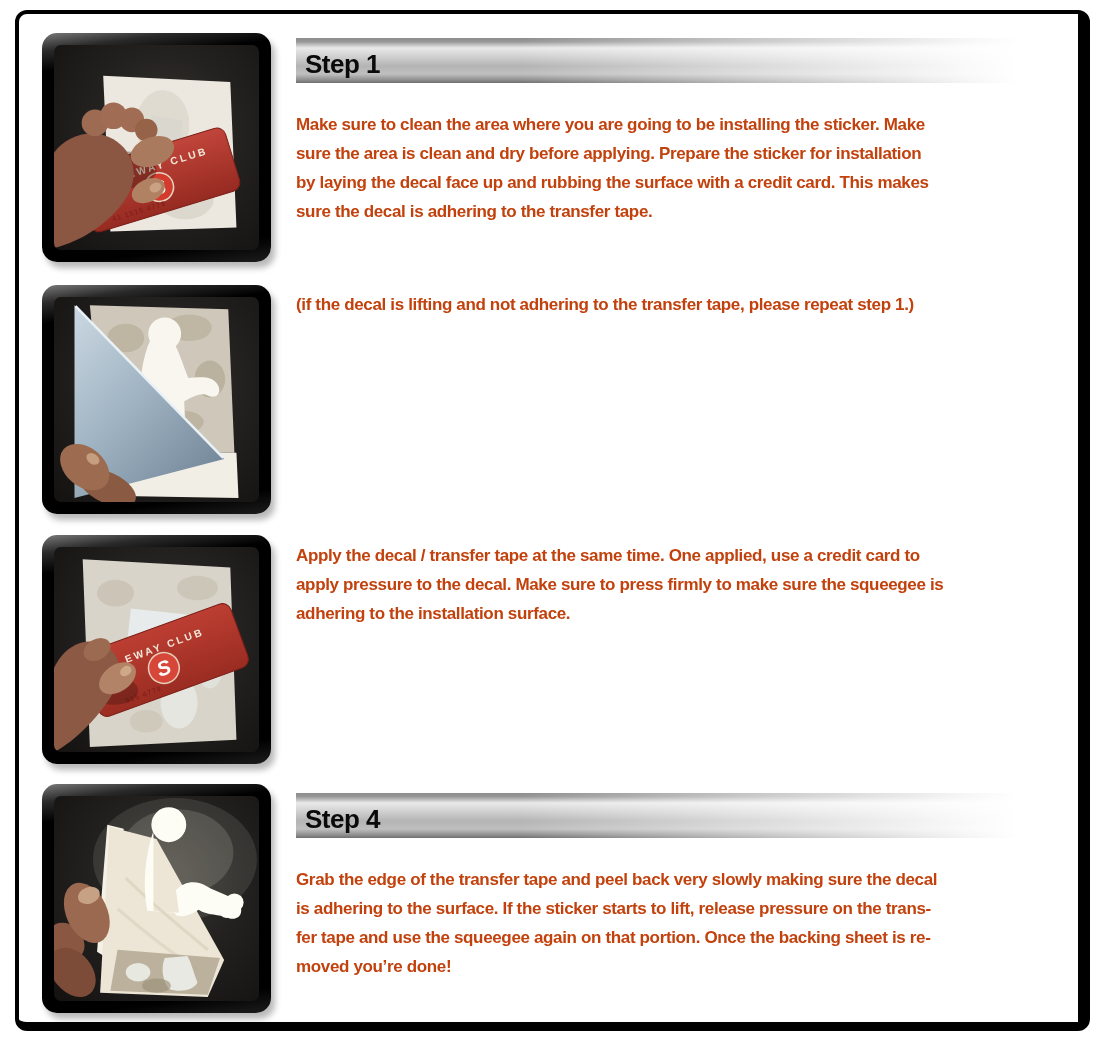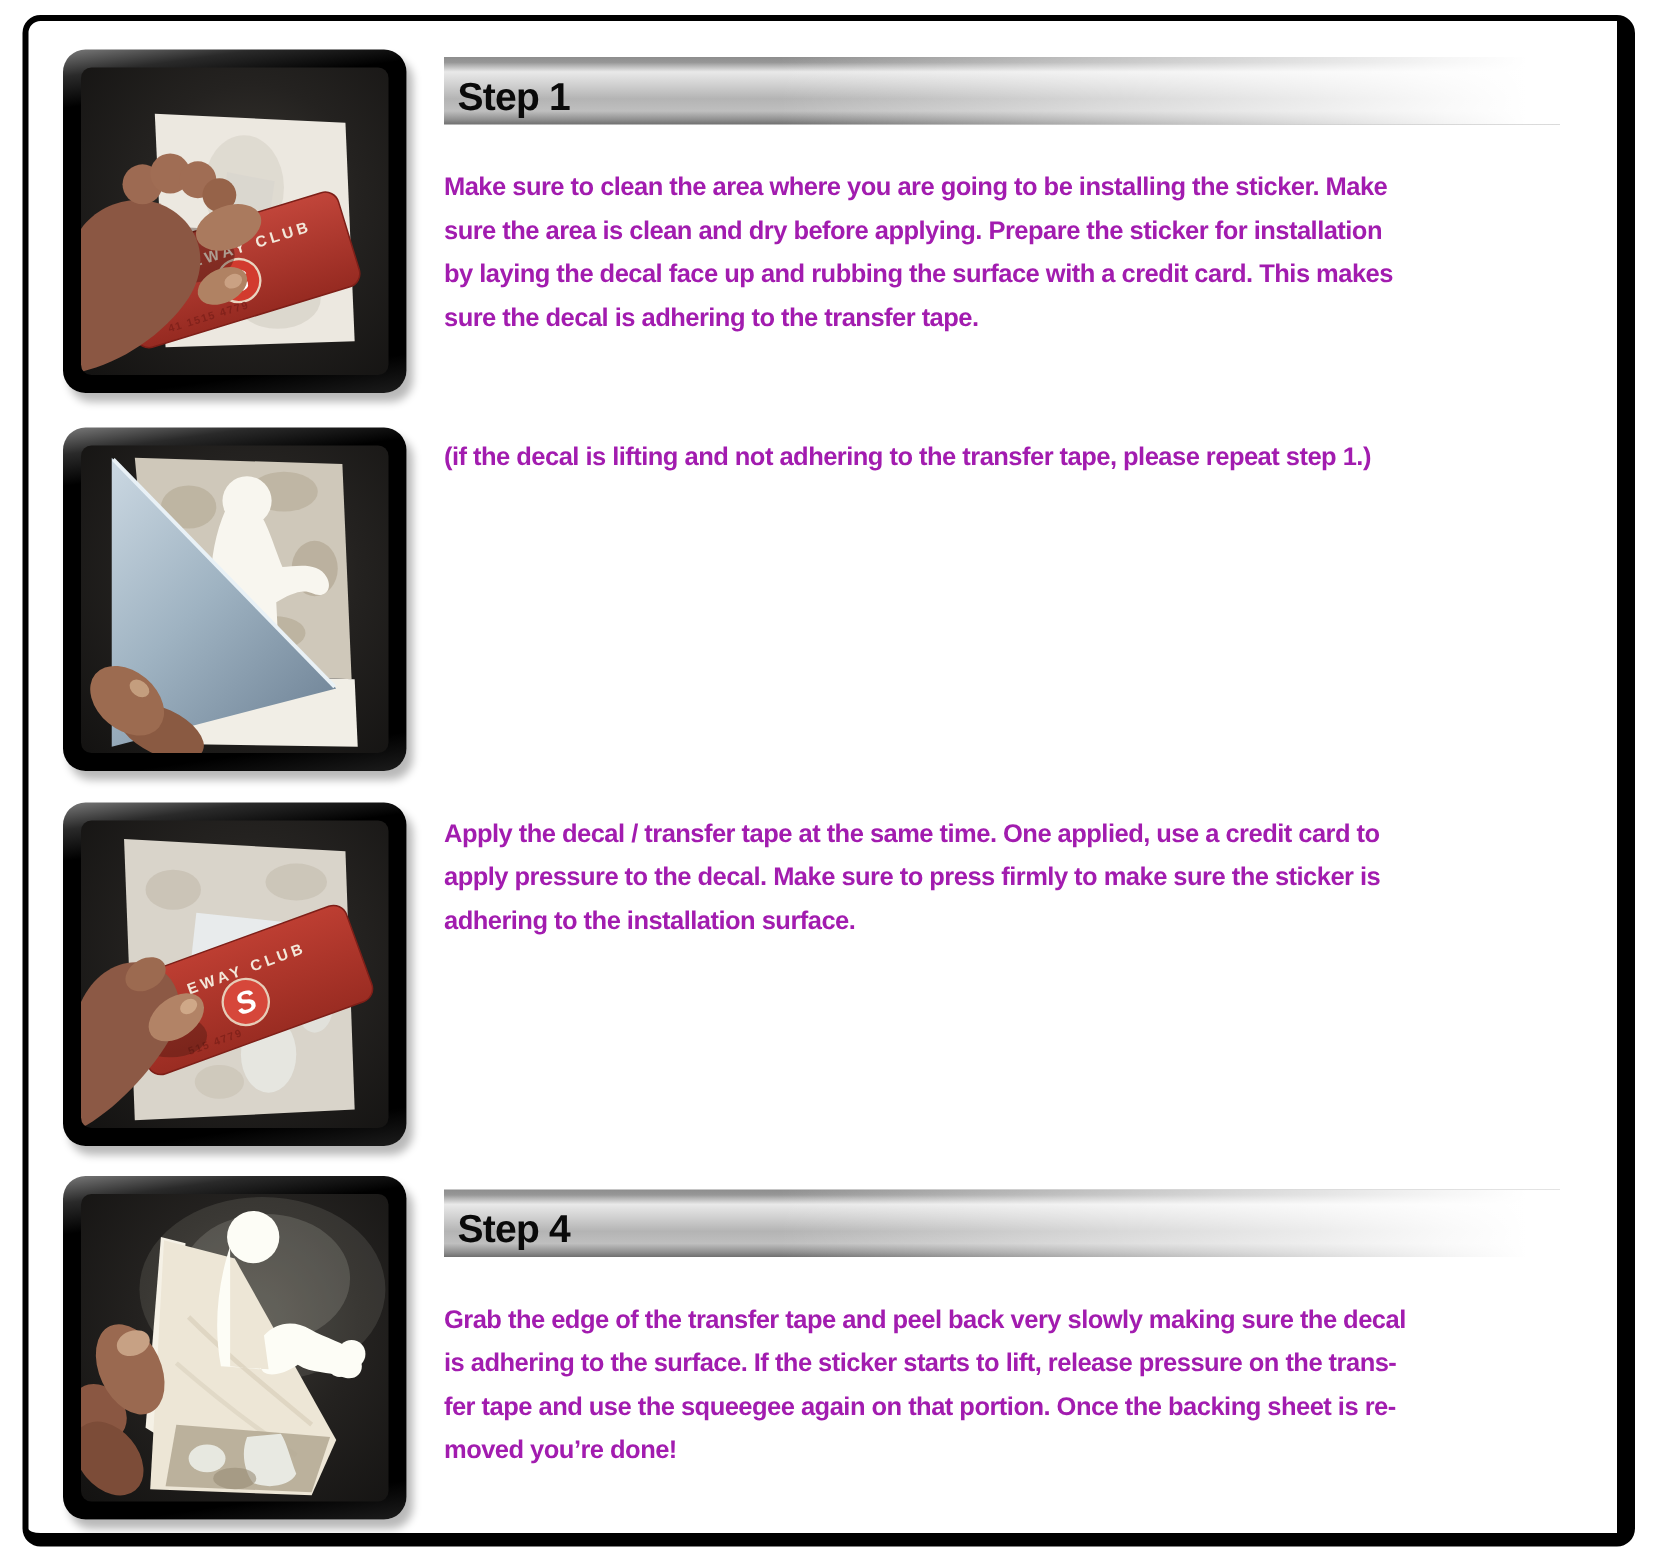--- a/index.html
+++ b/index.html
@@ -34,21 +34,21 @@
   .step-bar::after{
     content:"";position:absolute;inset:0;
     background:linear-gradient(90deg,rgba(255,255,255,0) 30%,rgba(255,255,255,0.45) 58%,rgba(255,255,255,0.92) 90%,#fff 97%);
   }
   .step-title{
     position:absolute;left:9px;bottom:3px;z-index:2;
     font-size:26px;font-weight:bold;color:#0a0a0a;letter-spacing:-0.5px;
   }
   .step-text{
     margin:0;white-space:pre-line;
-    font-size:17px;font-weight:bold;line-height:29px;letter-spacing:-0.35px;color:#a21caf;
+    font-size:17px;font-weight:bold;line-height:29px;letter-spacing:-0.35px;color:#c2410c;
   }
   .step-text + .step-text{margin-top:11px;font-family:Liberation Mono, monospace;}
   
   .card-arc{font-family:"Liberation Sans",sans-serif;font-weight:bold;}
 </style>
 </head>
 <body>
 
 <div class="page">
   <div class="frame"></div>
@@ -224,21 +224,21 @@
 by laying the decal face up and rubbing the surface with a credit card.  This makes
 sure the decal is adhering to the transfer tape.</p>
   </div>
 
   <div class="step-section" style="top:290px">
     <p class="step-text">(if the decal is lifting and not adhering to the transfer tape, please repeat step 1.)</p>
   </div>
 
   <div class="step-section" style="top:541px">
     <p class="step-text">Apply the decal / transfer tape at the same time.  One applied, use a credit card to
-apply pressure to the decal.  Make sure to press firmly to make sure the sticker is
+apply pressure to the decal.  Make sure to press firmly to make sure the squeegee is
 adhering to the installation surface.</p>
   </div>
 
   <div class="step-section" style="top:793px">
     <div class="step-bar">
       <span class="step-title">Step 4</span>
     </div>
     <p class="step-text">Grab the edge of the transfer tape and peel back very slowly making sure the decal
 is adhering to the surface.  If the sticker starts to lift, release pressure on the trans-
 fer tape and use the squeegee again on that portion.  Once the backing sheet is re-

